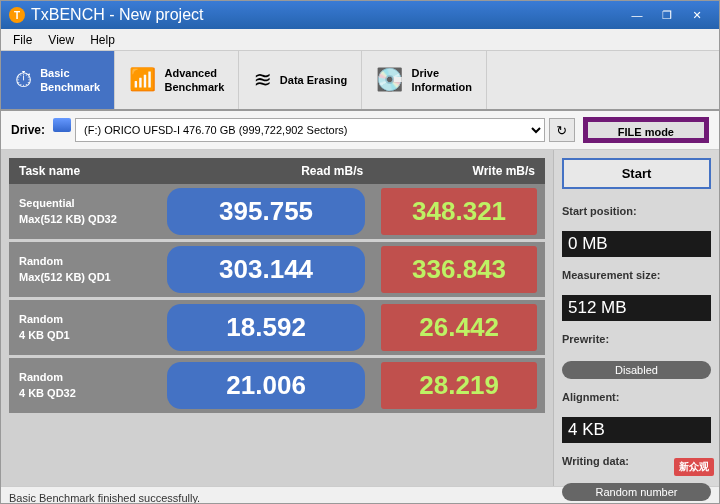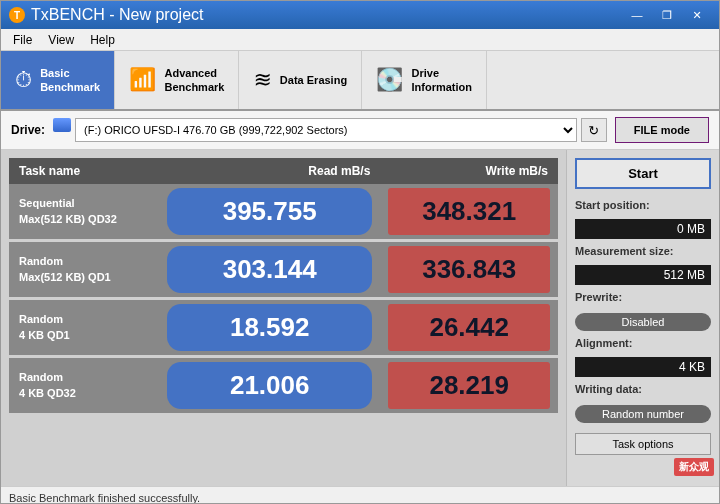--- a/index.html
+++ b/index.html
@@ -149,24 +149,24 @@
       height: 24px;
       border: 1px solid #aaa;
       background: #e8e8e8;
       cursor: pointer;
       display: flex;
       align-items: center;
       justify-content: center;
       font-size: 13px;
     }
     .file-mode-btn {
-      padding: 4px 18px;
+      padding: 4px 30px;
       height: 26px;
       background: #e0e0e0;
-      border: 1px solid #701a75;
+      border: 5px solid #701a75;
       cursor: pointer;
       font-size: 11px;
       font-weight: bold;
     }
 
     
     .main-content {
       display: flex;
       height: calc(504px - 28px - 22px - 60px - 36px - 22px);
       background: #d0d0d0;
@@ -216,40 +216,40 @@
       color: white;
       font-size: 26px;
       font-weight: bold;
       padding: 8px 31px;
       display: block;
       text-align: center;
       border-radius: 14px;
     }
     .write-value {
       background: #c0504d;
-      color: #0f172a;
+      color: #bef264;
       font-size: 26px;
       font-weight: bold;
       padding: 8px 14px;
       display: block;
       text-align: center;
       border-radius: 3px;
     }
     .bench-table tbody tr + tr td {
       border-top: 3px solid #d0d0d0;
     }
 
     
     .right-panel {
-      width: 153px;
+      width: 166px;
       background: #d8d8d8;
       padding: 8px;
       display: flex;
       flex-direction: column;
-      gap: 6px;
+      gap: 12px;
       border-left: 1px solid #bbb;
     }
     .start-btn {
       width: 100%;
       padding: 6px 0;
       background: #e8e8e8;
       border: 2px solid #4472c4;
       cursor: pointer;
       font-size: 13px;
       font-weight: bold;
@@ -257,23 +257,23 @@
       margin-bottom: 4px;
     }
     .panel-label {
       font-size: 11px;
       font-weight: bold;
       color: #333;
     }
     .panel-value {
       background: #1a1a1a;
       color: white;
-      font-size: 12px;
+      font-size: 17px;
       padding: 3px 6px;
-      text-align: right;
+      text-align: left;
       margin-top: 2px;
     }
     .panel-value-light {
       background: #666;
       color: white;
       font-size: 11px;
       padding: 3px 6px;
       text-align: center;
       margin-top: 4px;
       border-radius: 9px;

